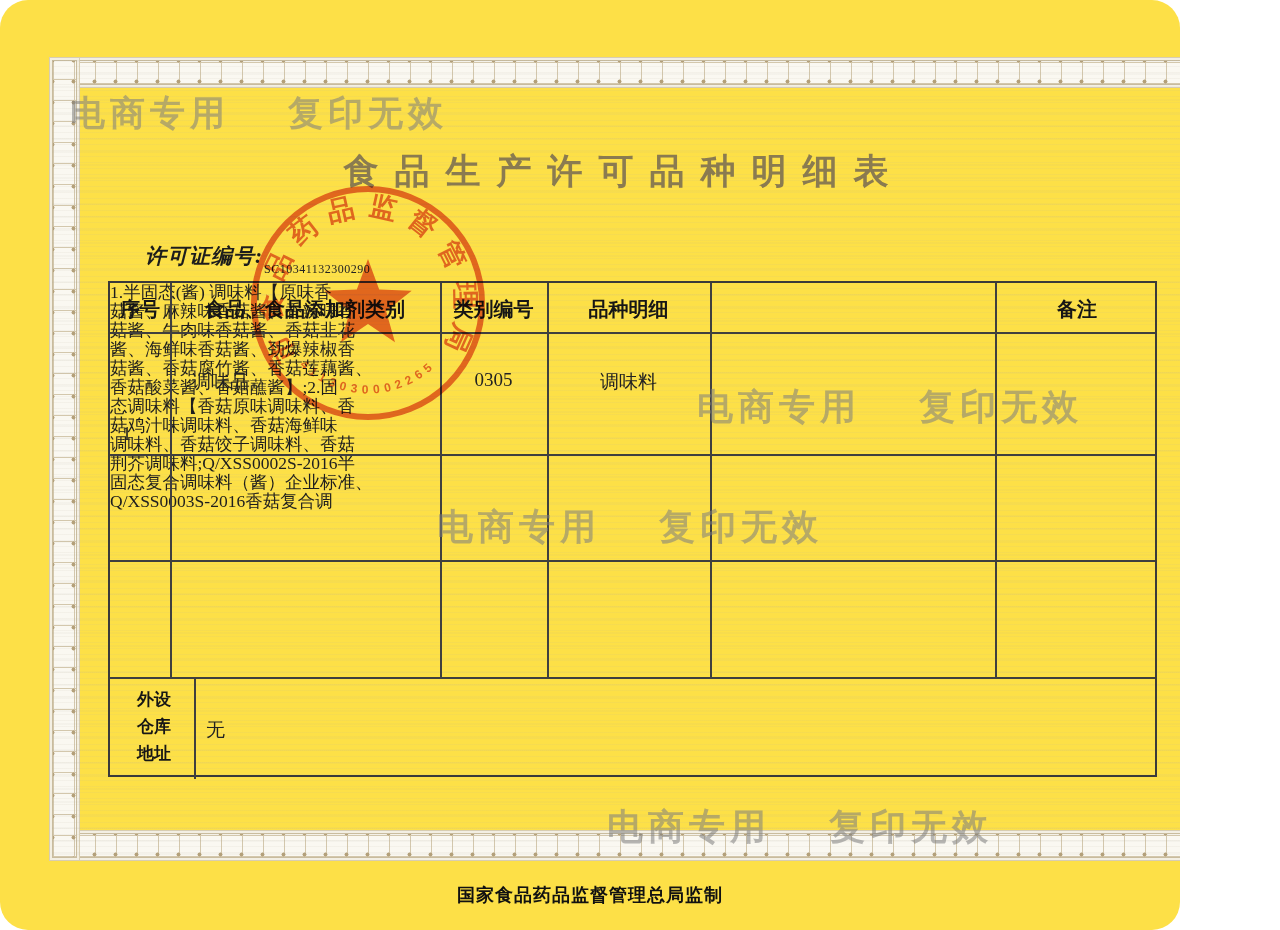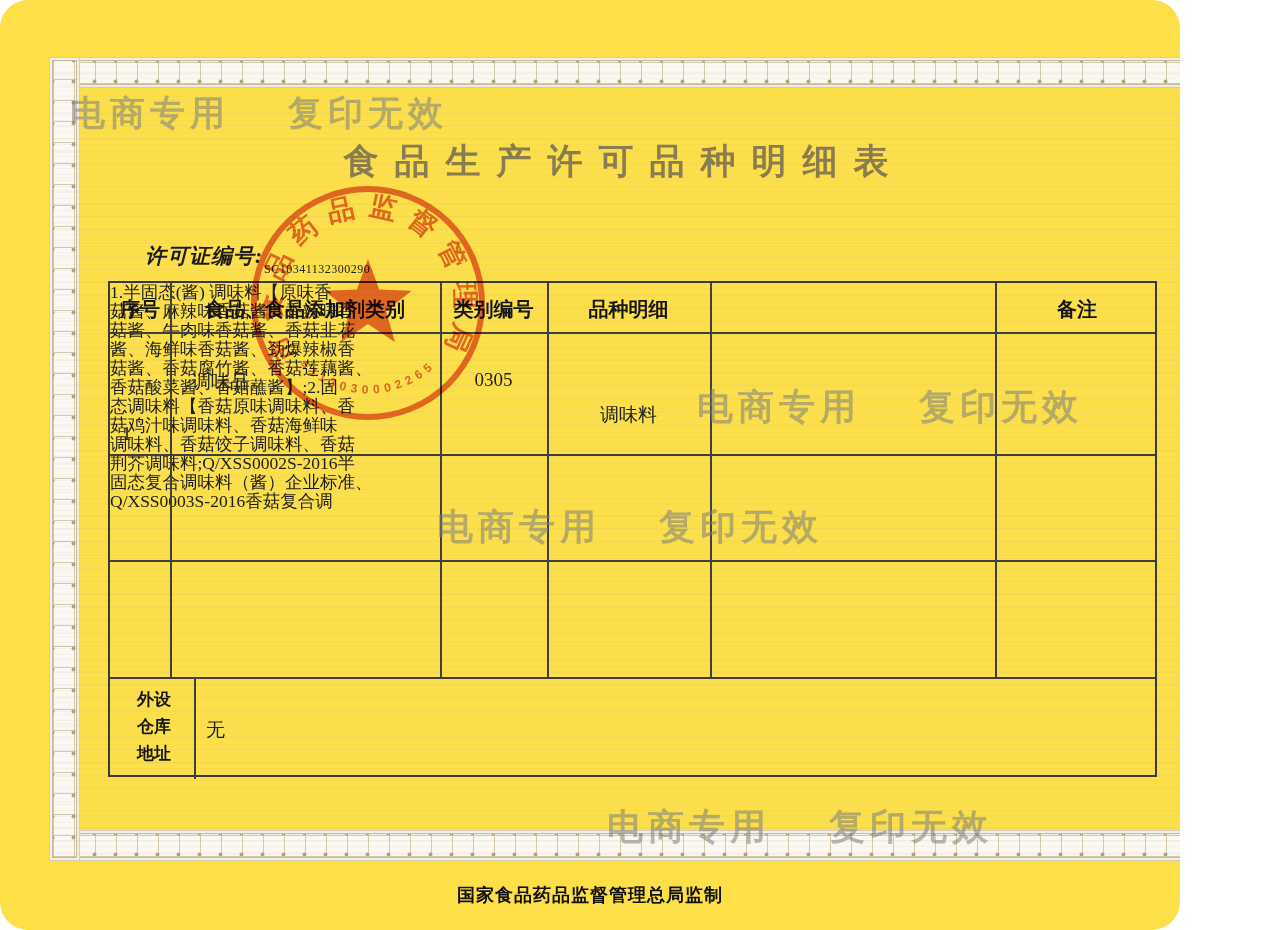--- a/index.html
+++ b/index.html
@@ -34,21 +34,21 @@
   .wm{position:absolute;display:flex;color:rgba(125,125,125,0.55);
       font-family:"Liberation Sans", sans-serif;font-weight:600;
       font-size:36px;letter-spacing:5px;white-space:nowrap;z-index:4;}
   .wm .gap{display:inline-block;width:58px;}
   .wm1{left:70px;top:90px;font-size:35px;}
   .wm2{left:697px;top:383px;}
   .wm3{left:437px;top:503px;}
   .wm4{left:607px;top:803px;}
 
   
-  .title{position:absolute;left:0;right:0;top:136px;margin:2px;text-align:center;
+  .title{position:absolute;left:0;right:0;top:136px;margin:12px;text-align:center;
     padding-left:68px;font-size:35px;font-weight:bold;letter-spacing:16px;
     color:#8a7b50;z-index:2;}
   .license-label{position:absolute;left:145px;top:242px;font-size:21px;font-weight:bold;
     color:#1c1c1c;letter-spacing:1px;z-index:2;font-style:italic;}
   .license-number{position:absolute;left:264px;top:262px;font-size:12px;color:#222;
     letter-spacing:0.5px;z-index:3;}
 
   
   .stamp{position:absolute;left:243px;top:178px;width:250px;height:250px;
     z-index:5;opacity:0.85;mix-blend-mode:multiply;}
@@ -77,21 +77,21 @@
   .th2{left:60px;width:270px;}
   .th3{left:330px;width:107px;}
   .th4{left:437px;width:163px;}
   .th5{left:600px;width:285px;}
   .th6{left:885px;width:164px;}
 
   .cell-text{position:absolute;font-size:19px;color:#222;z-index:3;}
   .cell-seq{left:12px;top:140px;}
   .cell-category{left:82px;top:86px;}
   .cell-code{left:330px;top:86px;width:107px;text-align:center;}
-  .cell-name{left:437px;top:86px;width:163px;text-align:center;margin-top:33px;}
+  .cell-name{left:437px;top:86px;width:163px;text-align:center;}
   .cell-detail{left:607px;top:83px;width:290px;font-size:17.5px;line-height:19px;
     white-space:pre-line;color:#1e1e1e;z-index:3;}
   .warehouse-label{position:absolute;left:6px;top:403px;width:76px;text-align:center;
     font-family:"Liberation Sans", sans-serif;font-weight:bold;font-size:17px;line-height:27px;
     color:#161616;white-space:pre-line;z-index:2;}
   .warehouse-value{left:96px;top:434px;}
 
   
   .footer{position:absolute;left:0;right:0;top:883px;text-align:center;
     font-family:"Liberation Sans", sans-serif;font-weight:bold;font-size:18px;

